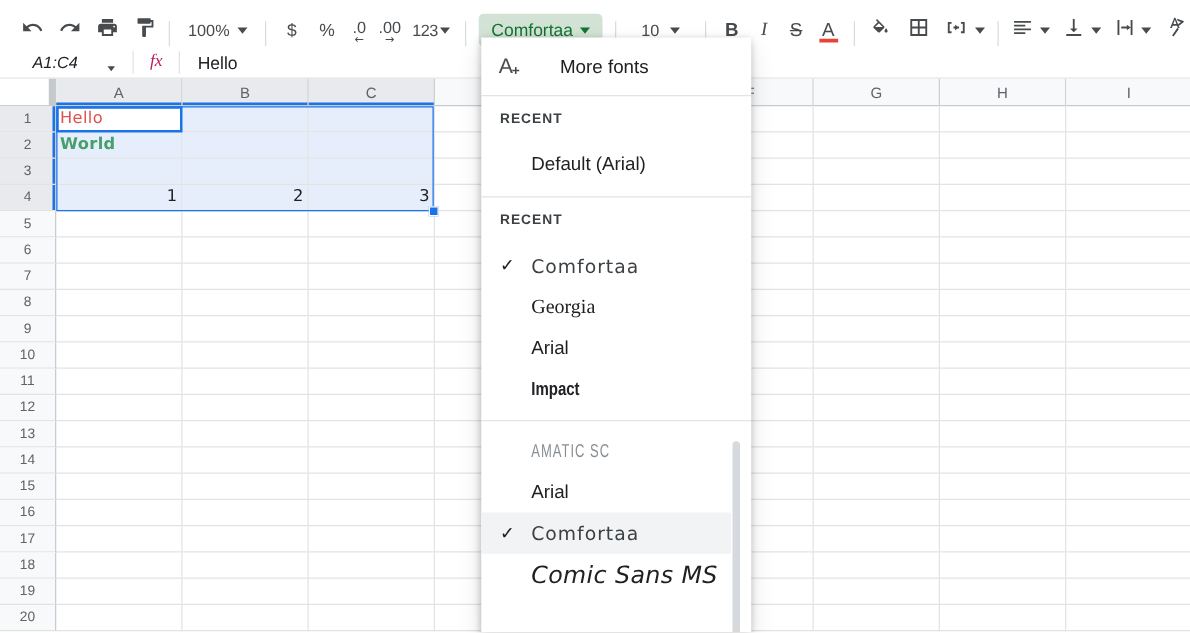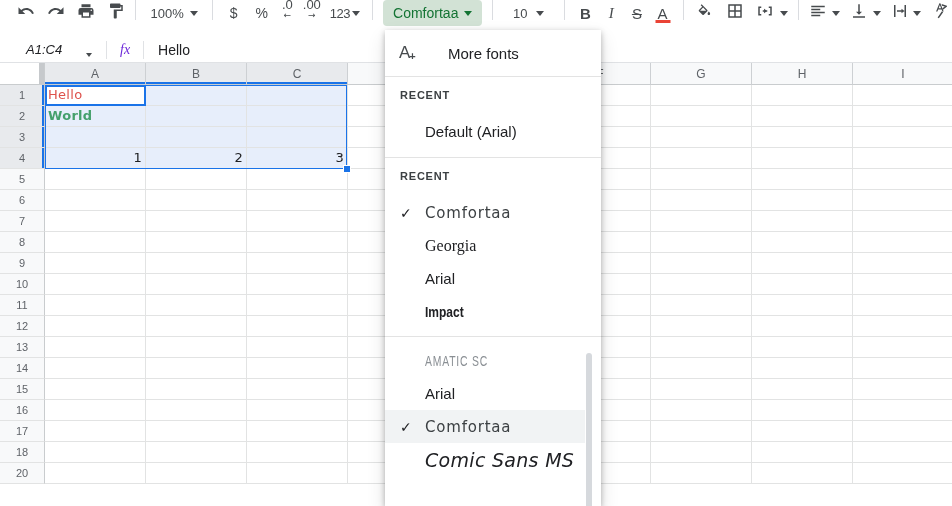--- a/index.html
+++ b/index.html
@@ -1,20 +1,20 @@
 <!DOCTYPE html>
 <html><head>
 <meta charset="utf-8">
 <style>
   * { box-sizing: border-box; margin: 0; padding: 0; }
   html,body { width:952px; height:506px; overflow:hidden; background:#fff;
     font-family:"Liberation Sans","DejaVu Sans",sans-serif; position:relative; }
 
   
-  .toolbar { height:37px; display:flex; align-items:flex-start; padding-left:14px; color:#474b4e; }
+  .toolbar { height:37px; display:flex; align-items:flex-end; padding-left:14px; color:#474b4e; }
   .ticon { height:26px; display:flex; align-items:center; justify-content:center;
            border-radius:4px; cursor:pointer; }
   .ticon svg { fill:#474b4e; }
   .tdiv { width:1px; height:20px; background:#dadce0; margin:0 8px; flex:none; }
   .tbtn-text { font-size:14px; color:#474b4e; padding:0 6px; height:26px;
                display:flex; align-items:center; border-radius:4px; cursor:pointer; }
   .caret { width:0; height:0; border-left:4px solid transparent; border-right:4px solid transparent;
            border-top:5px solid #474b4e; display:inline-block; margin-left:6px; }
   .zoom-btn { font-size:13px; }
   .decbtn { display:flex; flex-direction:column; align-items:center; line-height:10px;
@@ -34,21 +34,21 @@
   .color-a .bar { position:absolute; left:50%; transform:translateX(-50%); bottom:3px;
                   width:15px; height:3px; }
 
   
   .formula-bar { height:26px; display:flex; align-items:center; border-bottom:1px solid #e0e2e5;
                  font-size:13px; color:#202124; }
   .name-box { width:100px; padding-left:26px; display:flex; align-items:flex-end; cursor:pointer;font-style:italic; }
   .name-box .caret { margin-left:auto; margin-right:8px; border-top-width:4px;
                      border-left-width:3.5px; border-right-width:3.5px; }
   .fbar-div { width:1px; height:18px; background:#e0e2e5; margin:0 6px; }
-  .fx { font-style:italic; font-family:"Liberation Serif",serif; color:#6d28d9; font-size:14px; padding:0 7px; }
+  .fx { font-style:italic; font-family:"Liberation Serif",serif; color:#be185d; font-size:14px; padding:0 7px; }
   .formula-value { padding-left:8px; font-size:14px; }
 
   
   .grid { position:absolute; top:63px; left:0; right:0; bottom:0; }
   .header-row { display:flex; height:22px; }
   .corner { width:45px; height:22px; flex:none; background:#fff; border-right:1px solid #c9ccce;
             border-bottom:1px solid #c9ccce; position:relative; cursor:pointer; }
   .corner::after { content:""; position:absolute; right:0; top:0; width:5px; height:100%; background:#c6c9cc; }
   .colh { width:101px; flex:none; height:22px; background:#f8f9fa; border-right:1px solid #cdd0d3;
           border-bottom:1px solid #c9ccce; font-size:12px; color:#5f6368; display:flex;
@@ -470,20 +470,32 @@
           <div class="cell"></div>
           <div class="cell"></div>
           <div class="cell"></div>
           <div class="cell"></div>
           <div class="cell"></div>
           <div class="cell"></div>
           <div class="cell"></div>
           <div class="cell"></div>
         </div>
         <div class="grow">
+          <div class="rowh">19</div>
+          <div class="cell"></div>
+          <div class="cell"></div>
+          <div class="cell"></div>
+          <div class="cell"></div>
+          <div class="cell"></div>
+          <div class="cell"></div>
+          <div class="cell"></div>
+          <div class="cell"></div>
+          <div class="cell"></div>
+        </div>
+        <div class="grow">
           <div class="rowh">20</div>
           <div class="cell"></div>
           <div class="cell"></div>
           <div class="cell"></div>
           <div class="cell"></div>
           <div class="cell"></div>
           <div class="cell"></div>
           <div class="cell"></div>
           <div class="cell"></div>
           <div class="cell"></div>

